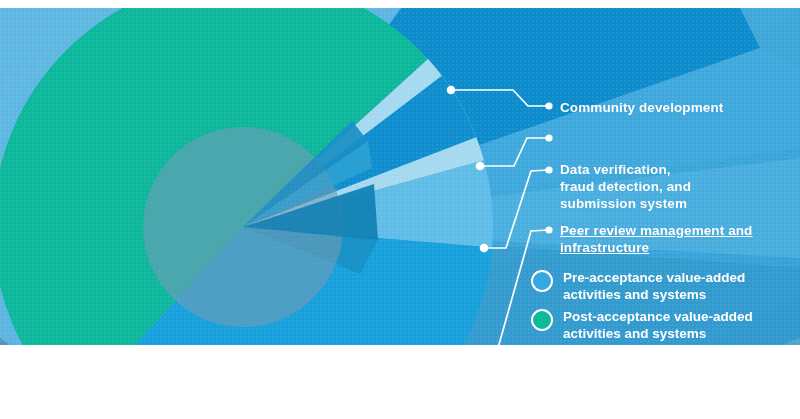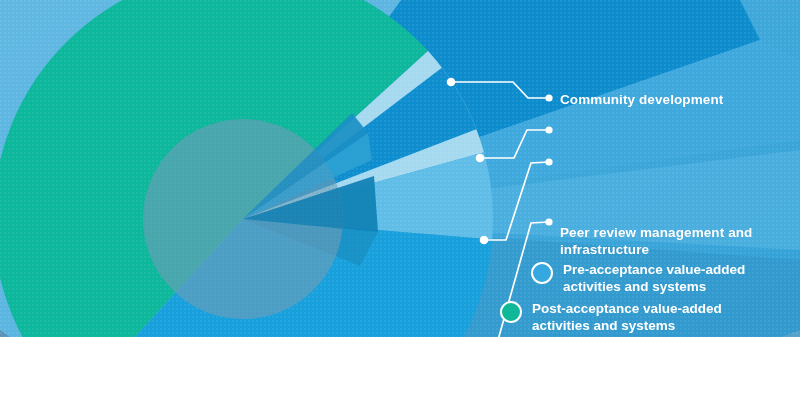--- a/index.html
+++ b/index.html
@@ -7,20 +7,21 @@
     padding: 0;
     background: #ffffff;
   }
   #stage {
     position: relative;
     width: 800px;
     height: 337px;
     overflow: hidden;
     font-family: "Liberation Sans", sans-serif;
     background: #4d7c0f;
+    margin-top: 8px;
   }
   #stage svg.layer {
     position: absolute;
     left: 0;
     top: 0;
     width: 800px;
     height: 419px;
     display: block;
   }
   .callout-label {
@@ -159,29 +160,32 @@
       <circle r="3.6" cx="549" cy="162"></circle>
 
       <circle r="4.3" cx="435" cy="372"></circle>
       <circle r="3.6" cx="549" cy="222"></circle>
     </g>
   </svg>
 
   <div class="callout-label" style="left: 560px; top: 91px;">Community development</div>
 
 
+  <div class="callout-label" style="left: 560px; top: 153px;">Data verification,
+fraud detection, and
+submission system</div>
 
-  <div class="callout-label" style="left: 560px; top: 224px;">Peer review management and
+  <div class="callout-label" style="left: 560px; top: 214px; text-decoration: underline;">Peer review management and
 infrastructure</div>
 
   <div class="legend-row" style="left: 531px; top: 261px;">
     <span class="legend-swatch" style="background: rgb(53, 168, 224);"></span>
     <span class="legend-text">Pre-acceptance value-added
 activities and systems</span>
   </div>
 
-  <div class="legend-row" style="left: 500px; top: 300px; justify-content: center;">
+  <div class="legend-row" style="left: 531px; top: 300px; justify-content: center;">
     <span class="legend-swatch" style="background: rgb(16, 184, 154);"></span>
     <span class="legend-text">Post-acceptance value-added
 activities and systems</span>
   </div>
 
 </div>
 
 </body></html>

